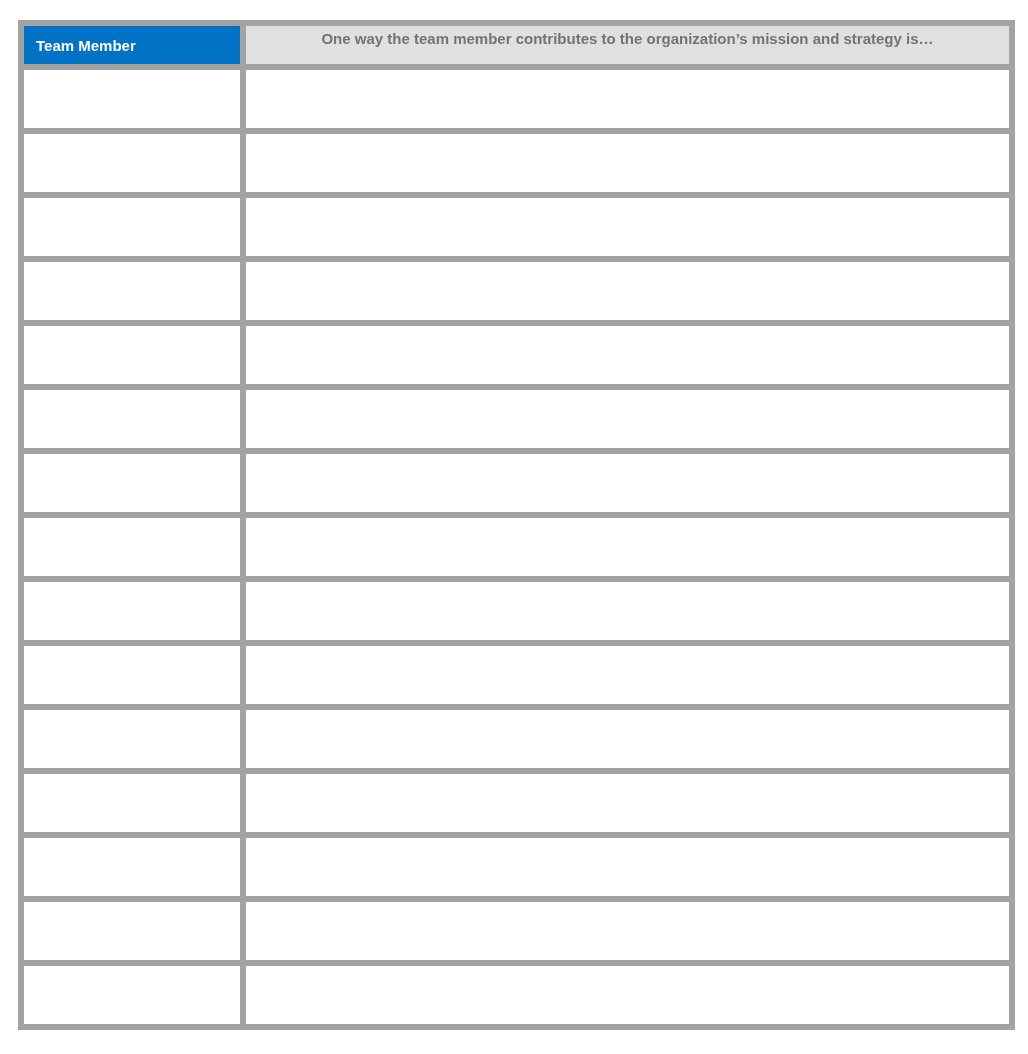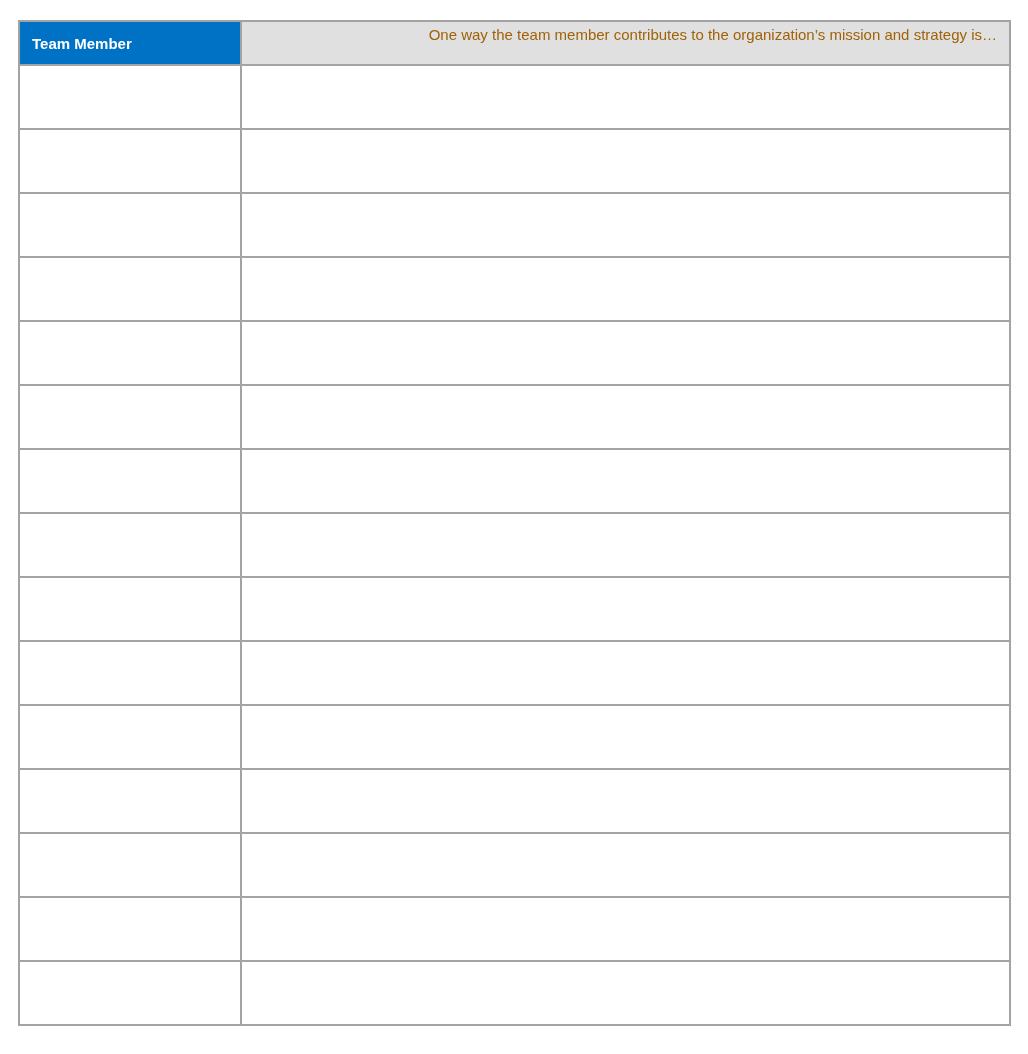--- a/index.html
+++ b/index.html
@@ -18,21 +18,21 @@
   table.worksheet {
     position: absolute;
     left: 18px;
     top: 20px;
     width: 991px;
     border-collapse: collapse;
     table-layout: fixed;
   }
   table.worksheet th,
   table.worksheet td {
-    border: 2px solid #a3a3a3;
+    border: 6px solid #a3a3a3;
     padding: 4px 12px;
     box-sizing: border-box;
     margin-left: 27px;
   }
   table.worksheet {
     border: 2px solid #000000;
   }
   col.member-col  { width: 222px; }
   col.contrib-col { width: 769px; }
 
@@ -41,24 +41,24 @@
     color: #ffffff;
     font-size: 15px;
     font-weight: bold;
     text-align: left;
     vertical-align: middle;
     height: 44px;
     border-bottom-width: 3px;
   }
   th.contrib-header {
     background: #E0E0E0;
-    color: #a16207;
+    color: #737373;
     font-size: 15px;
-    font-weight: normal;
-    text-align: right;
+    font-weight: bold;
+    text-align: center;
     vertical-align: top;
     line-height: 1.2;
     height: 44px;
     border-bottom-width: 3px;
   }
   td.member-cell,
   td.contrib-cell {
     background: #ffffff;
     height: 64px;
     font-size: 15px;

